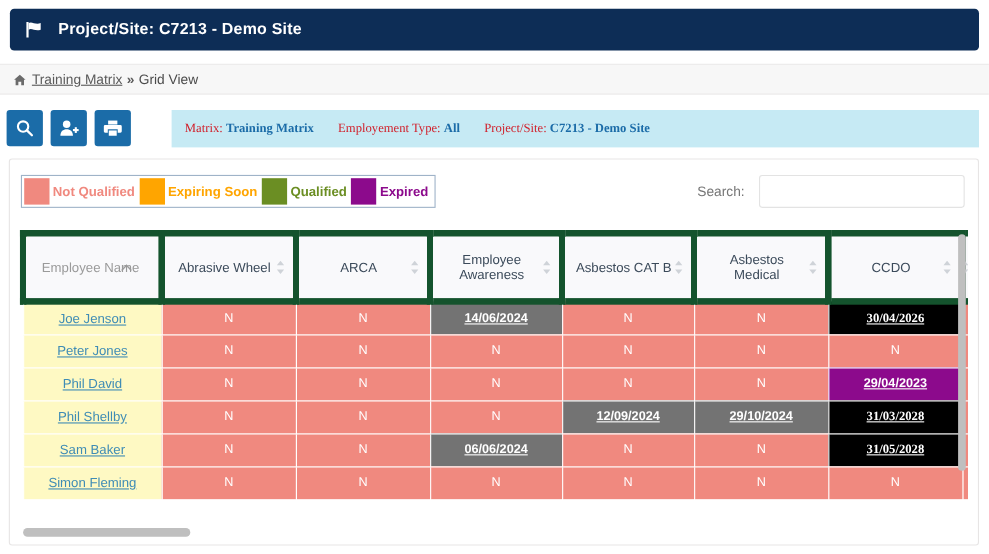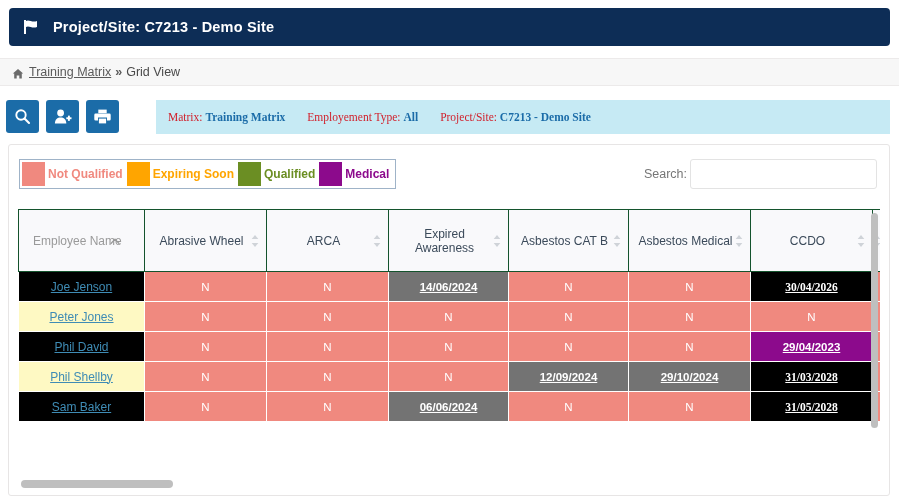--- a/index.html
+++ b/index.html
@@ -83,61 +83,61 @@
     background:#fff;
     display: flex; align-items: stretch; height: 30px;
     padding: 2px;
   }
   .legend-item { display:flex; align-items:center; }
   .legend-sw { width: 23px; height: 24px; display:block; }
   .legend-lbl { font-size: 12px; font-weight: bold; padding: 0 4px 0 3px; white-space: nowrap; }
 
   .search-wrap {
     position:absolute; right: 12px; top: 14px;
-    display:flex; align-items:center; gap:3px;
+    display:flex; align-items:center; gap:13px;
   }
   .search-lbl { font-size: 12.5px; color:#767676; }
   .search-input {
     width: 187px; height: 30px;
     border: 1px solid #e3e3e3; border-radius: 3px;
     background: #fff; outline: none;
     font-size: 12px; padding: 0 7px;
     font-family: "Liberation Sans", sans-serif;
   }
 
   
   .table-clip {
     position: absolute; left: 9px; top: 64px;
     width: 862px; height: 268px;
     overflow: hidden;
   }
   table.matrix { border-collapse: collapse; table-layout: fixed; width: 870px; }
   table.matrix th {
     background: #f9f9fb;
-    border: 1px solid #14532d;
+    border: 6px solid #14532d;
     height: 62px;
     font-size: 12px; font-weight: normal;
     color: #3b4a5a;
     padding: 4px 16px 4px 8px;
     position: relative;
     vertical-align: middle;
     text-align: center;
     cursor: pointer;
   }
   table.matrix th.namecol { text-align: left; padding-left: 14px; color:#9a9a9a; }
   .sort-dbl { position:absolute; right: 7px; top: 50%; transform: translateY(-50%); }
   .sort-up  { position:absolute; right: 24px; top: 50%; transform: translateY(-50%); }
   table.matrix td {
     height: 30px; padding: 0;
     text-align: center; vertical-align: middle;
     font-size: 11.5px;
     border: 1px solid #ffffff;
   }
   td.namecell {
-    background: #000000; text-align: left; padding-left: 14px;
+    background: #fef9c3; text-align: left; padding-left: 14px;
     border: 1px solid #ededf1;
   }
   td.namecell.alt { background: #fef9c3; }
   .emp-link { color: #3f8cb5; font-size: 12px; text-decoration: underline; cursor: pointer; }
   td.st-notqual { background: #f0897f; color:#ffffff; }
   td.st-qualified { background: #737373; color:#ffffff; }
   td.st-expired { background: #8c0a8c; color:#ffffff; }
   td.st-future { background: #000000; color:#ffffff;font-family:Liberation Serif, serif; }
   td .cellval { display:inline-block; }
   td .cellval.dated { text-decoration: underline; font-weight: bold; }
@@ -241,21 +241,21 @@
         <div class="legend-item">
           <span class="legend-sw" style="background: rgb(255, 165, 0);"></span>
           <span class="legend-lbl" style="color: rgb(255, 165, 0);">Expiring Soon</span>
         </div>
         <div class="legend-item">
           <span class="legend-sw" style="background: rgb(107, 142, 35);"></span>
           <span class="legend-lbl" style="color: rgb(107, 142, 35);">Qualified</span>
         </div>
         <div class="legend-item">
           <span class="legend-sw" style="background: rgb(140, 10, 140);"></span>
-          <span class="legend-lbl" style="color: rgb(140, 10, 140);">Medical</span>
+          <span class="legend-lbl" style="color: rgb(140, 10, 140);">Expired</span>
         </div>
       </div>
 
     <div class="search-wrap">
       <span class="search-lbl">Search:</span>
       <input class="search-input" type="text" placeholder="" style="">
     </div>
 
     <div class="table-clip">
       <table class="matrix">
@@ -275,21 +275,21 @@
                   <path d="M1 6 L5 1.6 L9 6" stroke="#9a9a9a" stroke-width="1.3" fill="none" stroke-linecap="round"></path>
                 </svg></th>
               <th><span>Abrasive Wheel</span><svg class="sort-dbl" width="8" height="13" viewBox="0 0 8 13">
                   <path d="M4 0.5 L7.3 4.6 L0.7 4.6 Z" fill="#cfd3d8"></path>
                   <path d="M4 12.5 L0.7 8.4 L7.3 8.4 Z" fill="#cfd3d8"></path>
                 </svg></th>
               <th><span>ARCA</span><svg class="sort-dbl" width="8" height="13" viewBox="0 0 8 13">
                   <path d="M4 0.5 L7.3 4.6 L0.7 4.6 Z" fill="#cfd3d8"></path>
                   <path d="M4 12.5 L0.7 8.4 L7.3 8.4 Z" fill="#cfd3d8"></path>
                 </svg></th>
-              <th><span>Expired Awareness</span><svg class="sort-dbl" width="8" height="13" viewBox="0 0 8 13">
+              <th><span>Employee Awareness</span><svg class="sort-dbl" width="8" height="13" viewBox="0 0 8 13">
                   <path d="M4 0.5 L7.3 4.6 L0.7 4.6 Z" fill="#cfd3d8"></path>
                   <path d="M4 12.5 L0.7 8.4 L7.3 8.4 Z" fill="#cfd3d8"></path>
                 </svg></th>
               <th><span>Asbestos CAT B</span><svg class="sort-dbl" width="8" height="13" viewBox="0 0 8 13">
                   <path d="M4 0.5 L7.3 4.6 L0.7 4.6 Z" fill="#cfd3d8"></path>
                   <path d="M4 12.5 L0.7 8.4 L7.3 8.4 Z" fill="#cfd3d8"></path>
                 </svg></th>
               <th><span>Asbestos Medical</span><svg class="sort-dbl" width="8" height="13" viewBox="0 0 8 13">
                   <path d="M4 0.5 L7.3 4.6 L0.7 4.6 Z" fill="#cfd3d8"></path>
                   <path d="M4 12.5 L0.7 8.4 L7.3 8.4 Z" fill="#cfd3d8"></path>
@@ -348,20 +348,30 @@
             <tr>
               <td class="namecell"><span class="emp-link">Sam Baker</span></td>
               <td class="st-notqual"><span class="cellval">N</span></td>
               <td class="st-notqual"><span class="cellval">N</span></td>
               <td class="st-qualified"><span class="cellval dated">06/06/2024</span></td>
               <td class="st-notqual"><span class="cellval">N</span></td>
               <td class="st-notqual"><span class="cellval">N</span></td>
               <td class="st-future"><span class="cellval dated">31/05/2028</span></td>
               <td class="st-notqual"><span class="cellval"></span></td>
             </tr>
+            <tr>
+              <td class="namecell alt"><span class="emp-link">Simon Fleming</span></td>
+              <td class="st-notqual"><span class="cellval">N</span></td>
+              <td class="st-notqual"><span class="cellval">N</span></td>
+              <td class="st-notqual"><span class="cellval">N</span></td>
+              <td class="st-notqual"><span class="cellval">N</span></td>
+              <td class="st-notqual"><span class="cellval">N</span></td>
+              <td class="st-notqual"><span class="cellval">N</span></td>
+              <td class="st-notqual"><span class="cellval"></span></td>
+            </tr>
           </tbody>
       </table>
     </div>
 
     <div class="vscroll">
       <div class="thumb"></div>
     </div>
     <div class="hscroll">
       <div class="thumb"></div>
     </div>

